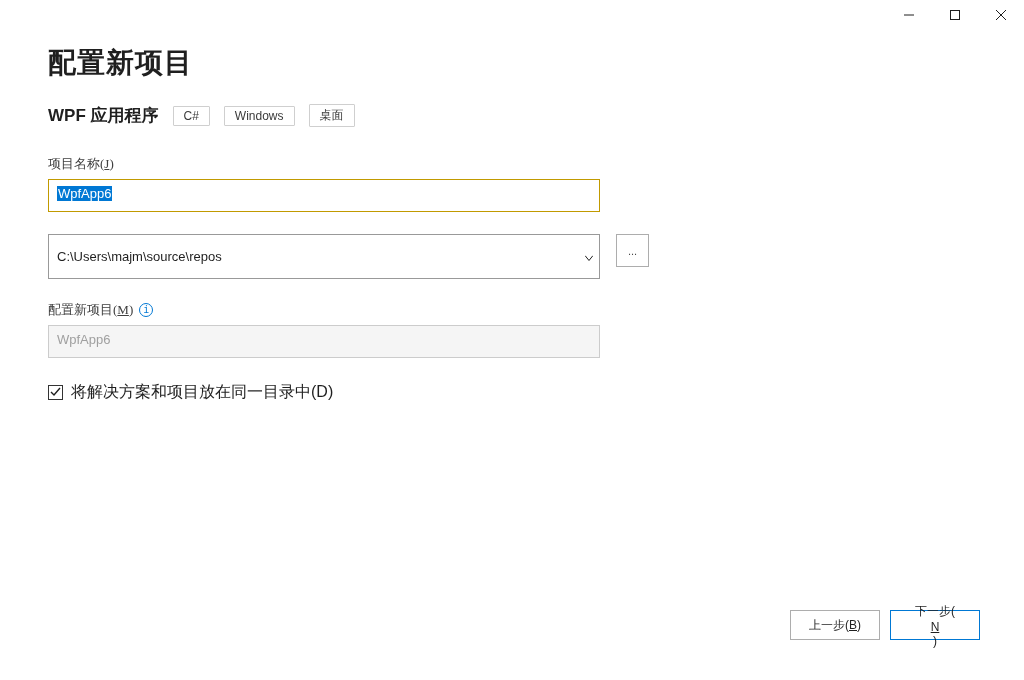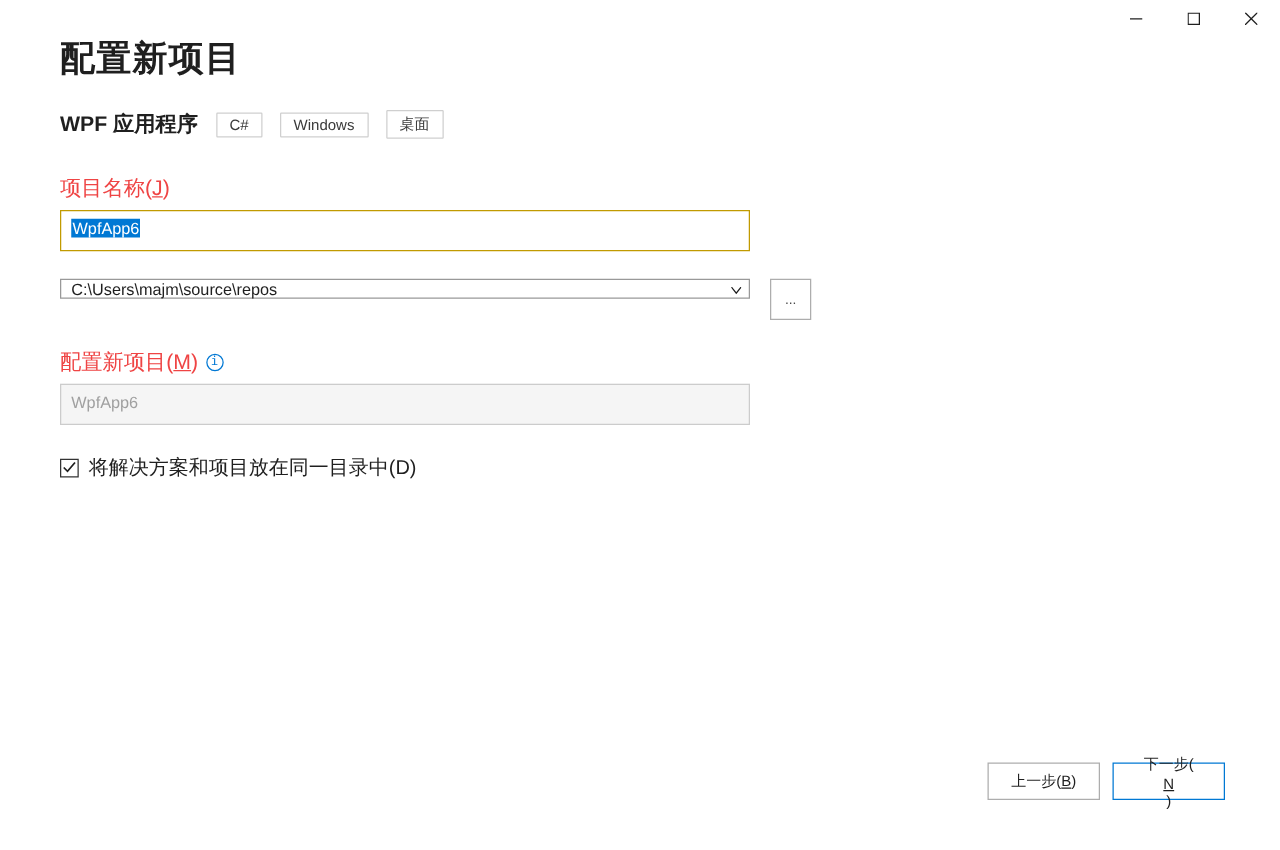--- a/index.html
+++ b/index.html
@@ -22,21 +22,21 @@
   .titlebar .win-btn {
     width: 46px; height: 30px;
     display: flex;
     align-items: center;
     justify-content: center;
     color: #1f1f1f;
   }
   .content {
     position: absolute;
     left: 48px;
-    top: 18px;
+    top: 34px;
     right: 48px;
     display: flex;
     flex-direction: column;
   }
   .page-title {
     font-size: 28px;
     font-weight: 600;
     margin-top: 10px;
     margin-bottom: 22px;
     letter-spacing: 1px;
@@ -52,23 +52,24 @@
     font-weight: 700;
   }
   .tag {
     border: 1px solid #cfcfcf;
     padding: 2px 10px;
     font-size: 12px;
     color: #3a3a3a;
     border-radius: 1px;
   }
   .field-label {
-    font-size: 17px;
+    font-size: 13px;
     margin-bottom: 6px;
-    color: #ef4444;
+    color: #404040;
+    font-family: Liberation Serif, serif;
   }
   .field-label .hotkey {
     text-decoration: underline;
   }
   .text-input {
     width: 552px;
     height: 33px;
     border: 1px solid #c19a00;
     padding: 6px 8px;
     font-size: 13px;
@@ -79,21 +80,21 @@
     color: #fff;
     padding: 0 1px;
   }
   .location-row {
     display: flex;
     align-items: stretch;
     gap: 16px;
   }
   .location-row .combobox {
     width: 552px;
-    height: 16px;
+    height: 45px;
     border: 1px solid #999999;
     display: flex;
     align-items: center;
     padding: 0 8px;
     font-size: 13px;
     color: #1f1f1f;
     position: relative;
   }
   .combobox .dropdown-arrow {
     position: absolute;

